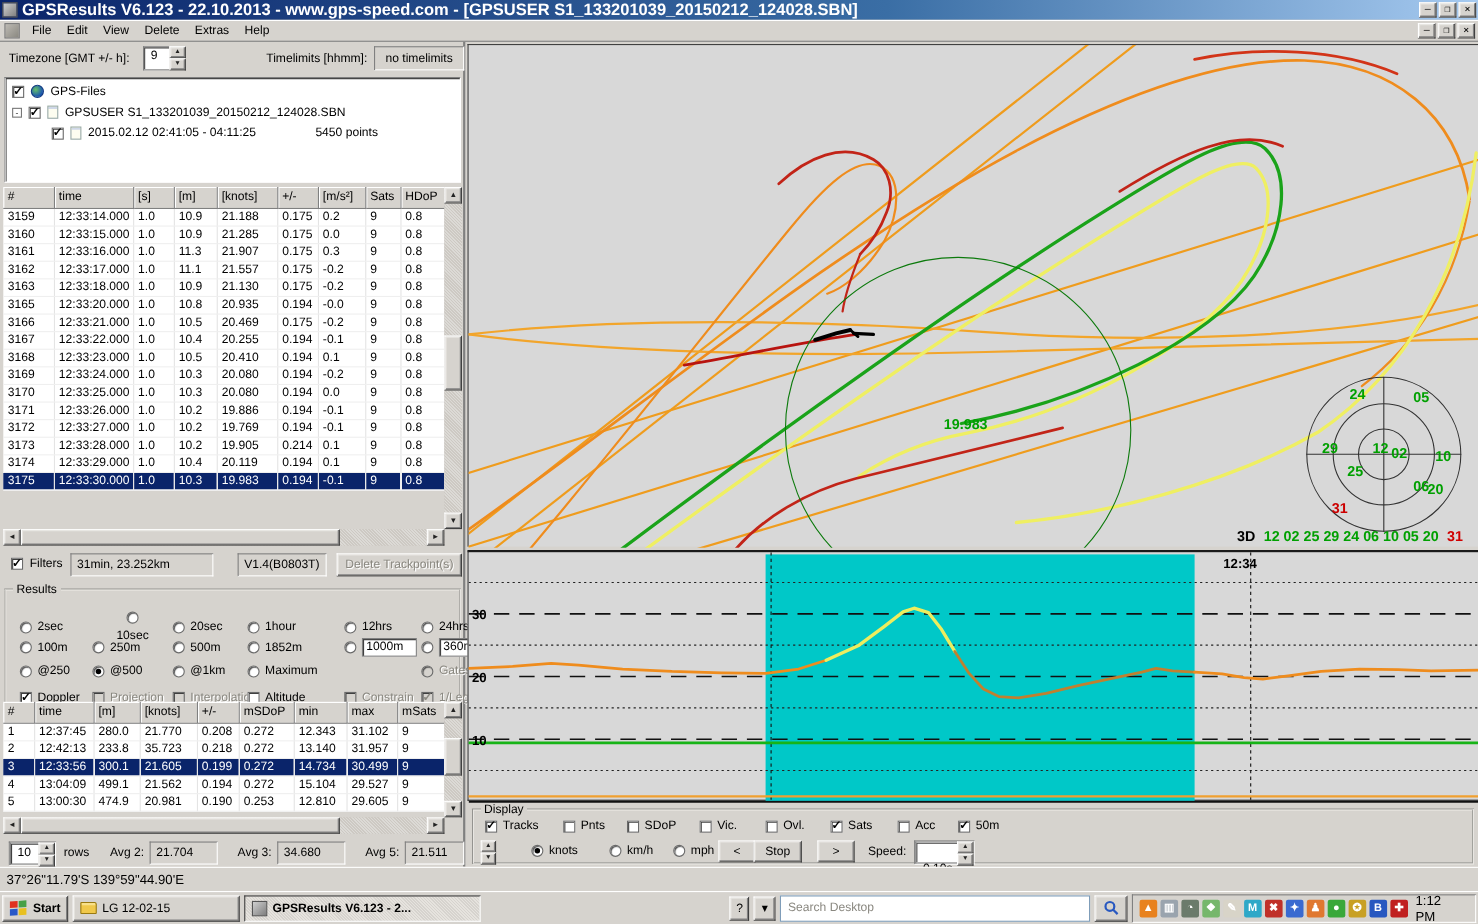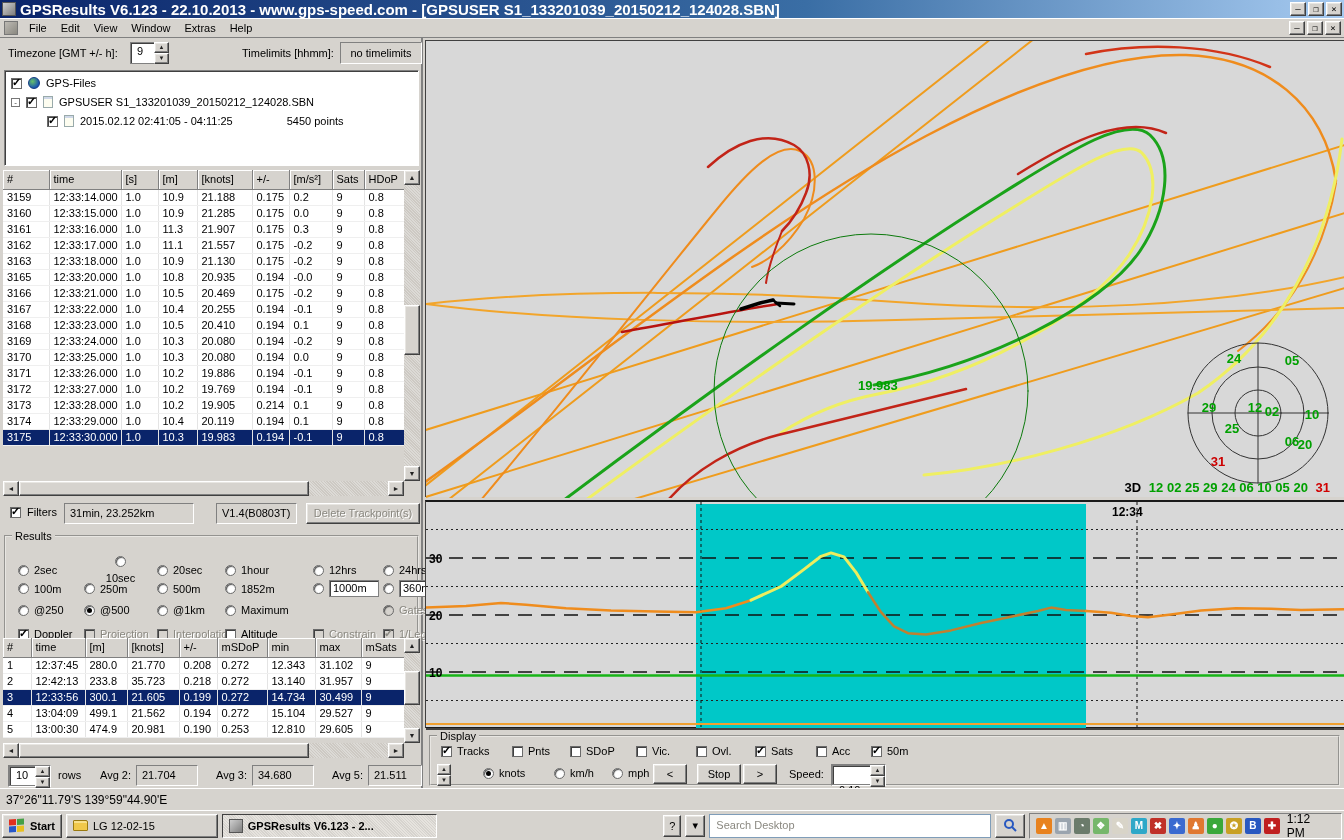--- a/index.html
+++ b/index.html
@@ -102,21 +102,21 @@
     <span class="winbtn outset">❐</span>
     <span class="winbtn outset">×</span>
   </span>
 </div>
 
 <div id="menubar" class="abs">
   <span class="childicon"></span>
   <span class="menu-item">File</span>
   <span class="menu-item">Edit</span>
   <span class="menu-item">View</span>
-  <span class="menu-item">Window</span>
+  <span class="menu-item">Delete</span>
   <span class="menu-item">Extras</span>
   <span class="menu-item">Help</span>
   <span class="winbtns" style="margin-left:auto">
     <span class="winbtn outset">–</span>
     <span class="winbtn outset">❐</span>
     <span class="winbtn outset">×</span>
   </span>
 </div>
 
 <div class="abs" style="left:0;top:38px;width:423px;height:750px;border-right:2px solid #808080;">
@@ -728,21 +728,21 @@
       <span class="opt" style="gap: 5px;">
         <span class="rb"></span>
         <span class="optlab">km/h</span>
       </span>
       <span class="opt" style="gap: 5px;">
         <span class="rb"></span>
         <span class="optlab">mph</span>
       </span>
     </div>
   <span class="abs btn outset" style="left:222px;top:22px;width:34px;height:20px">&lt;</span>
-  <span class="abs btn outset" style="left:266px;top:22px;width:44px;height:20px">Stop</span>
+  <span class="abs btn outset" style="left:254px;top:22px;width:44px;height:20px">Stop</span>
   <span class="abs btn outset" style="left:312px;top:22px;width:34px;height:20px">&gt;</span>
   <span class="abs lbl" style="left:358px;top:26px">Speed:</span>
   <span class="abs spinbox inset-flat" style="left:400px;top:22px">
     <span class="val" style="width:38px;height:18px;padding-top:18px">0.10s</span>
     <span class="spinners" style="height:18px">
         <span class="sp outset">▲</span>
         <span class="sp outset">▼</span>
       </span>
   </span>
 </fieldset>

